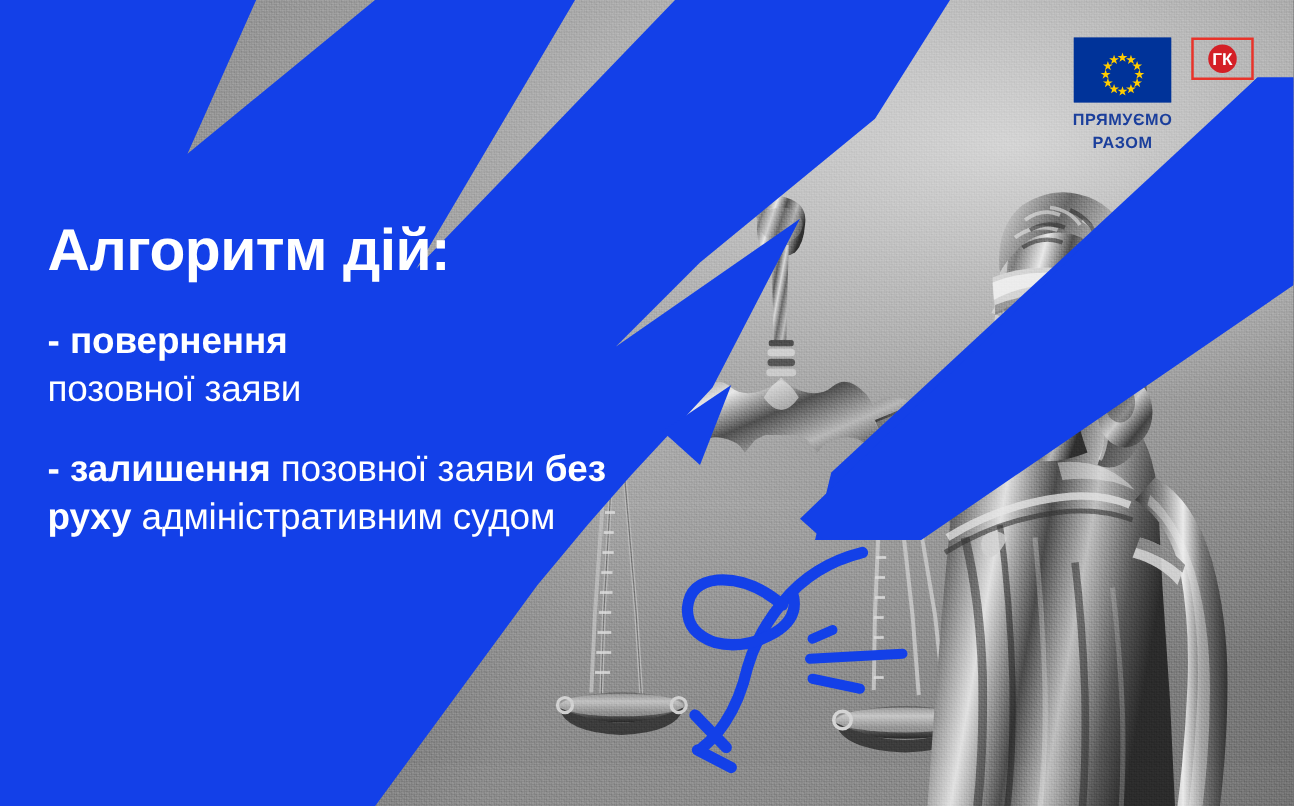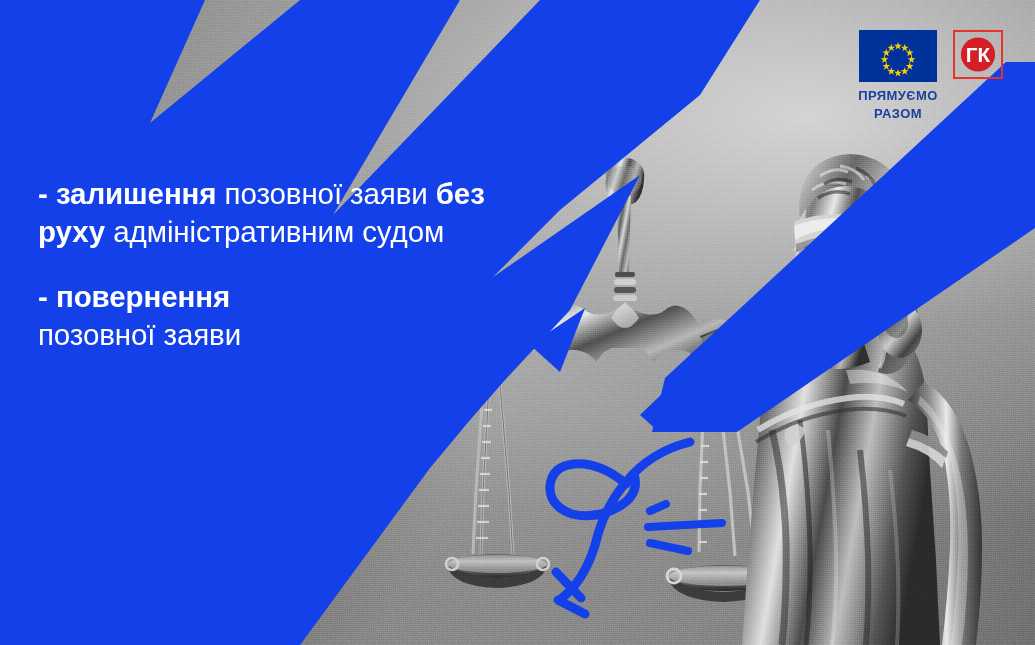--- a/index.html
+++ b/index.html
@@ -89,21 +89,21 @@
     margin-top:5px;
     color:#1b3f9c;
     font-size:13px;
     font-weight:700;
     letter-spacing:.45px;
     text-align:center;
     line-height:1.35;
     white-space:pre-line;
   }
   .gk-logo{
-    width:50px;height:49px;
+    width:50px;height:34px;
     border:2.5px solid #e8332a;
     position:relative;
     display:block;
     background:transparent;
   }
   .gk-logo svg{position:absolute;inset:0;width:100%;height:100%;}
 
   
   .doodle{position:absolute;left:0;top:0;width:1035px;height:645px;z-index:6;pointer-events:none;}
 </style>
@@ -369,31 +369,32 @@
                Q596,520 620,506 Q640,494 634,474"></path>
       <path d="M581,598 L556,572"></path>
       <path d="M585,614 L558,600"></path>
       <path d="M650,511 L666,504" stroke-width="8"></path>
       <path d="M648,527 L722,523" stroke-width="8"></path>
       <path d="M650,543 L688,551" stroke-width="8"></path>
     </g>
   </svg>
 
   <div class="copy">
+    <h1 class="headline">Алгоритм дій:</h1>
+
+    <p class="bullet">
+      <span class="dash">-</span><span>&nbsp;</span><b>повернення</b><br>
+      <span>позовної заяви</span>
+    </p>
 
     <p class="bullet">
       <span class="dash">-</span><span>&nbsp;</span><b>залишення</b>
       <span>позовної заяви</span>
       <b>без руху</b>
       <span>адміністративним судом</span>
-    </p>
-
-    <p class="bullet">
-      <span class="dash">-</span><span>&nbsp;</span><b>повернення</b><br>
-      <span>позовної заяви</span>
     </p>
   </div>
 
   <div class="logos">
 
     <div class="eu-block">
       <span class="eu-flag">
         <svg viewBox="0 0 78 52">
           <rect width="78" height="52" fill="#003399"></rect>
           <g fill="#FFCC00">

